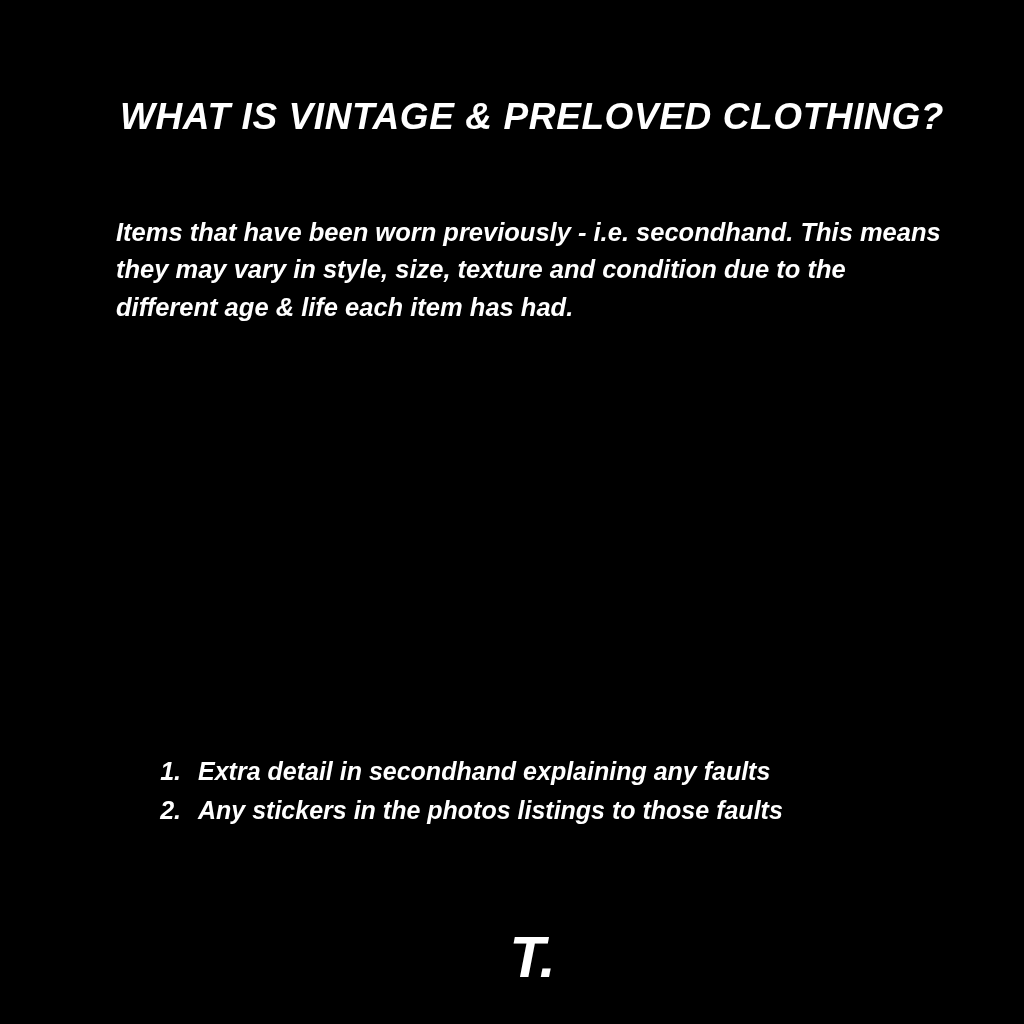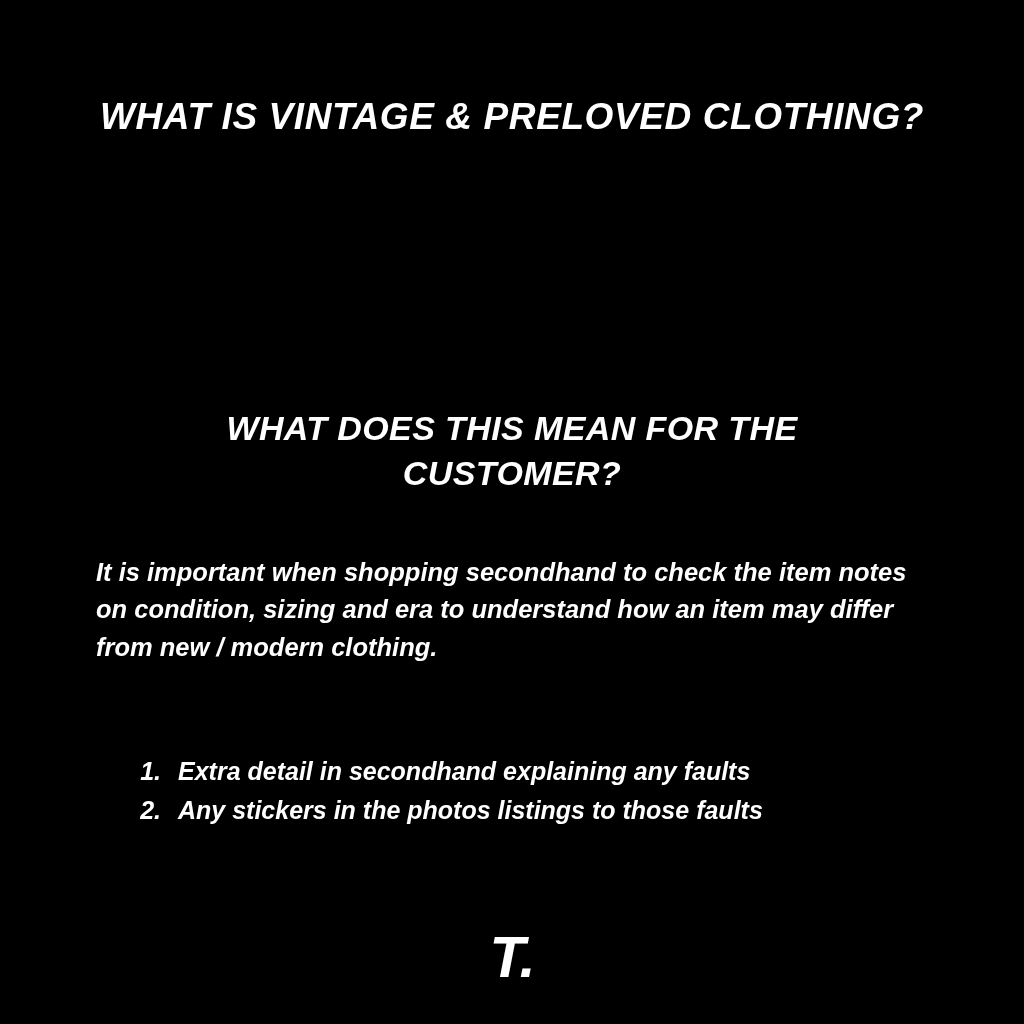--- a/index.html
+++ b/index.html
@@ -13,20 +13,21 @@
     overflow: hidden;
     font-family: "Liberation Sans", sans-serif;
     color: #ffffff;
     position: relative;
   }
   .page {
     position: absolute;
     inset: 0;
     background: #000000;
     padding: 0;
+    margin-left: 20px;
   }
   .heading-1 {
     position: absolute;
     top: 72px;
     left: 0;
     width: 1024px;
     text-align: center;
     font-size: 37px;
     font-weight: 800;
     font-style: italic;
@@ -109,24 +110,23 @@
     line-height: 1;
   }
 </style>
 </head>
 <body>
 
 <div class="page">
 
   <h1 class="heading-1">WHAT IS VINTAGE &amp; PRELOVED CLOTHING?</h1>
 
+  <p class="para-1">Items that have been worn previously - i.e. secondhand. This means they may vary in style, size, texture and condition due to the different age &amp; life each item has had.</p>
 
-  <h2 class="heading-2">WHAT DOES THIS MEAN FOR THE CUSTOMER?</h2>
 
-  <p class="para-2">It is important when shopping secondhand to check the item notes on condition, sizing and era to understand how an item may differ from new / modern clothing.</p>
 
 
   <ol class="list">
     <li>Extra detail in secondhand explaining any faults</li>
     <li>Any stickers in the photos listings to those faults</li>
   </ol>
 
   <div class="logo">T.</div>
 
 </div>

